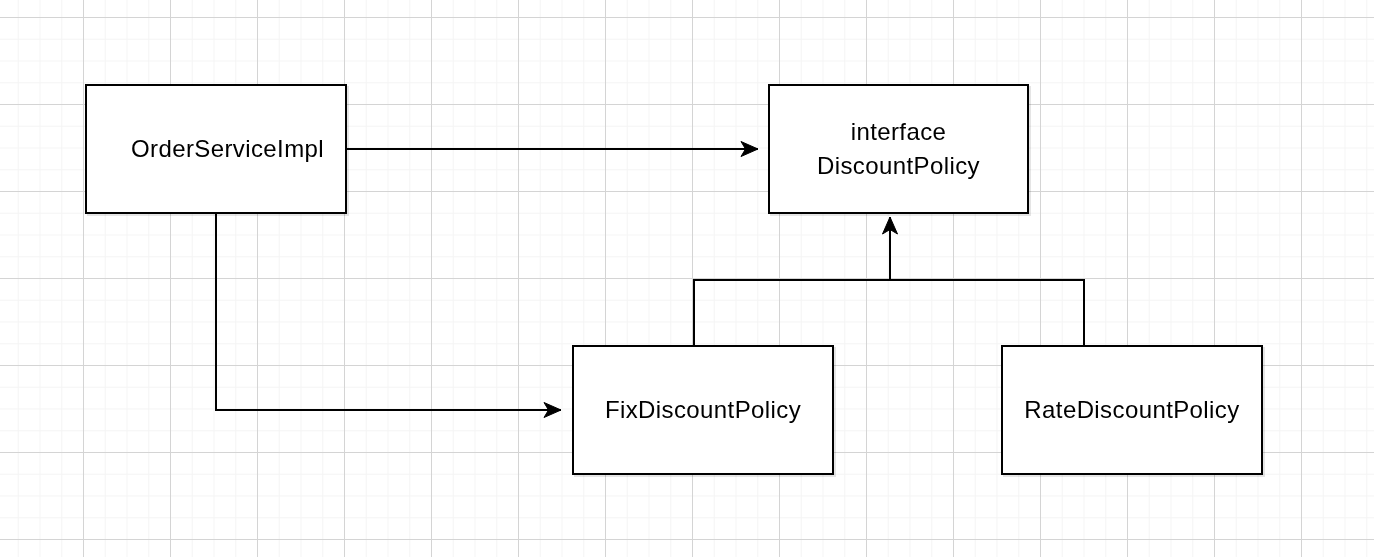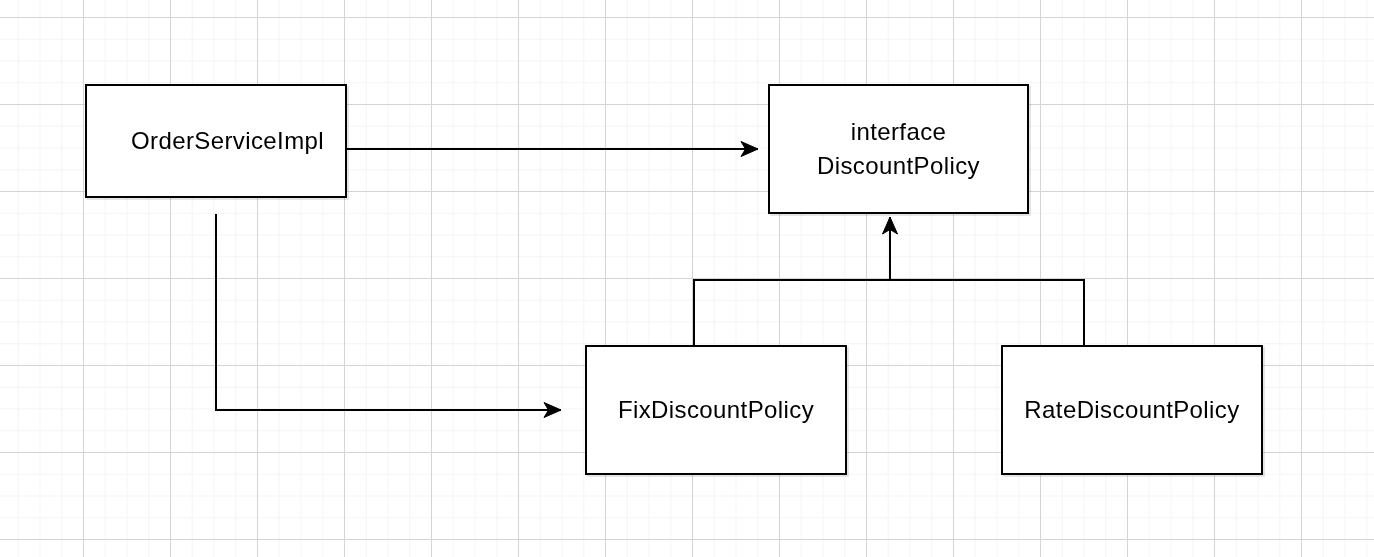--- a/index.html
+++ b/index.html
@@ -45,23 +45,23 @@
     align-items: center;
     justify-content: center;
     text-align: center;
     font-size: 24px;
     letter-spacing: 0.4px;
     color: #000000;
     line-height: 34px;
     cursor: default;
   }
 
-  .node-order    { left:  85px; top:  84px; width: 262px; height: 114px; padding-left: 23px; }
+  .node-order    { left:  85px; top:  84px; width: 262px; height: 130px; padding-left: 23px; }
   .node-iface    { left: 760px; top:  84px; width: 261px; height: 130px; margin-left: 8px; }
-  .node-fix      { left: 585px; top: 345px; width: 262px; height: 130px; }
+  .node-fix      { left: 572px; top: 345px; width: 262px; height: 130px; }
   .node-rate     { left: 1001px; top: 345px; width: 262px; height: 130px; }
 
   .edge-path {
     fill: none;
     stroke: #000000;
     stroke-width: 2;
   }
 </style>
 </head>
 <body>

